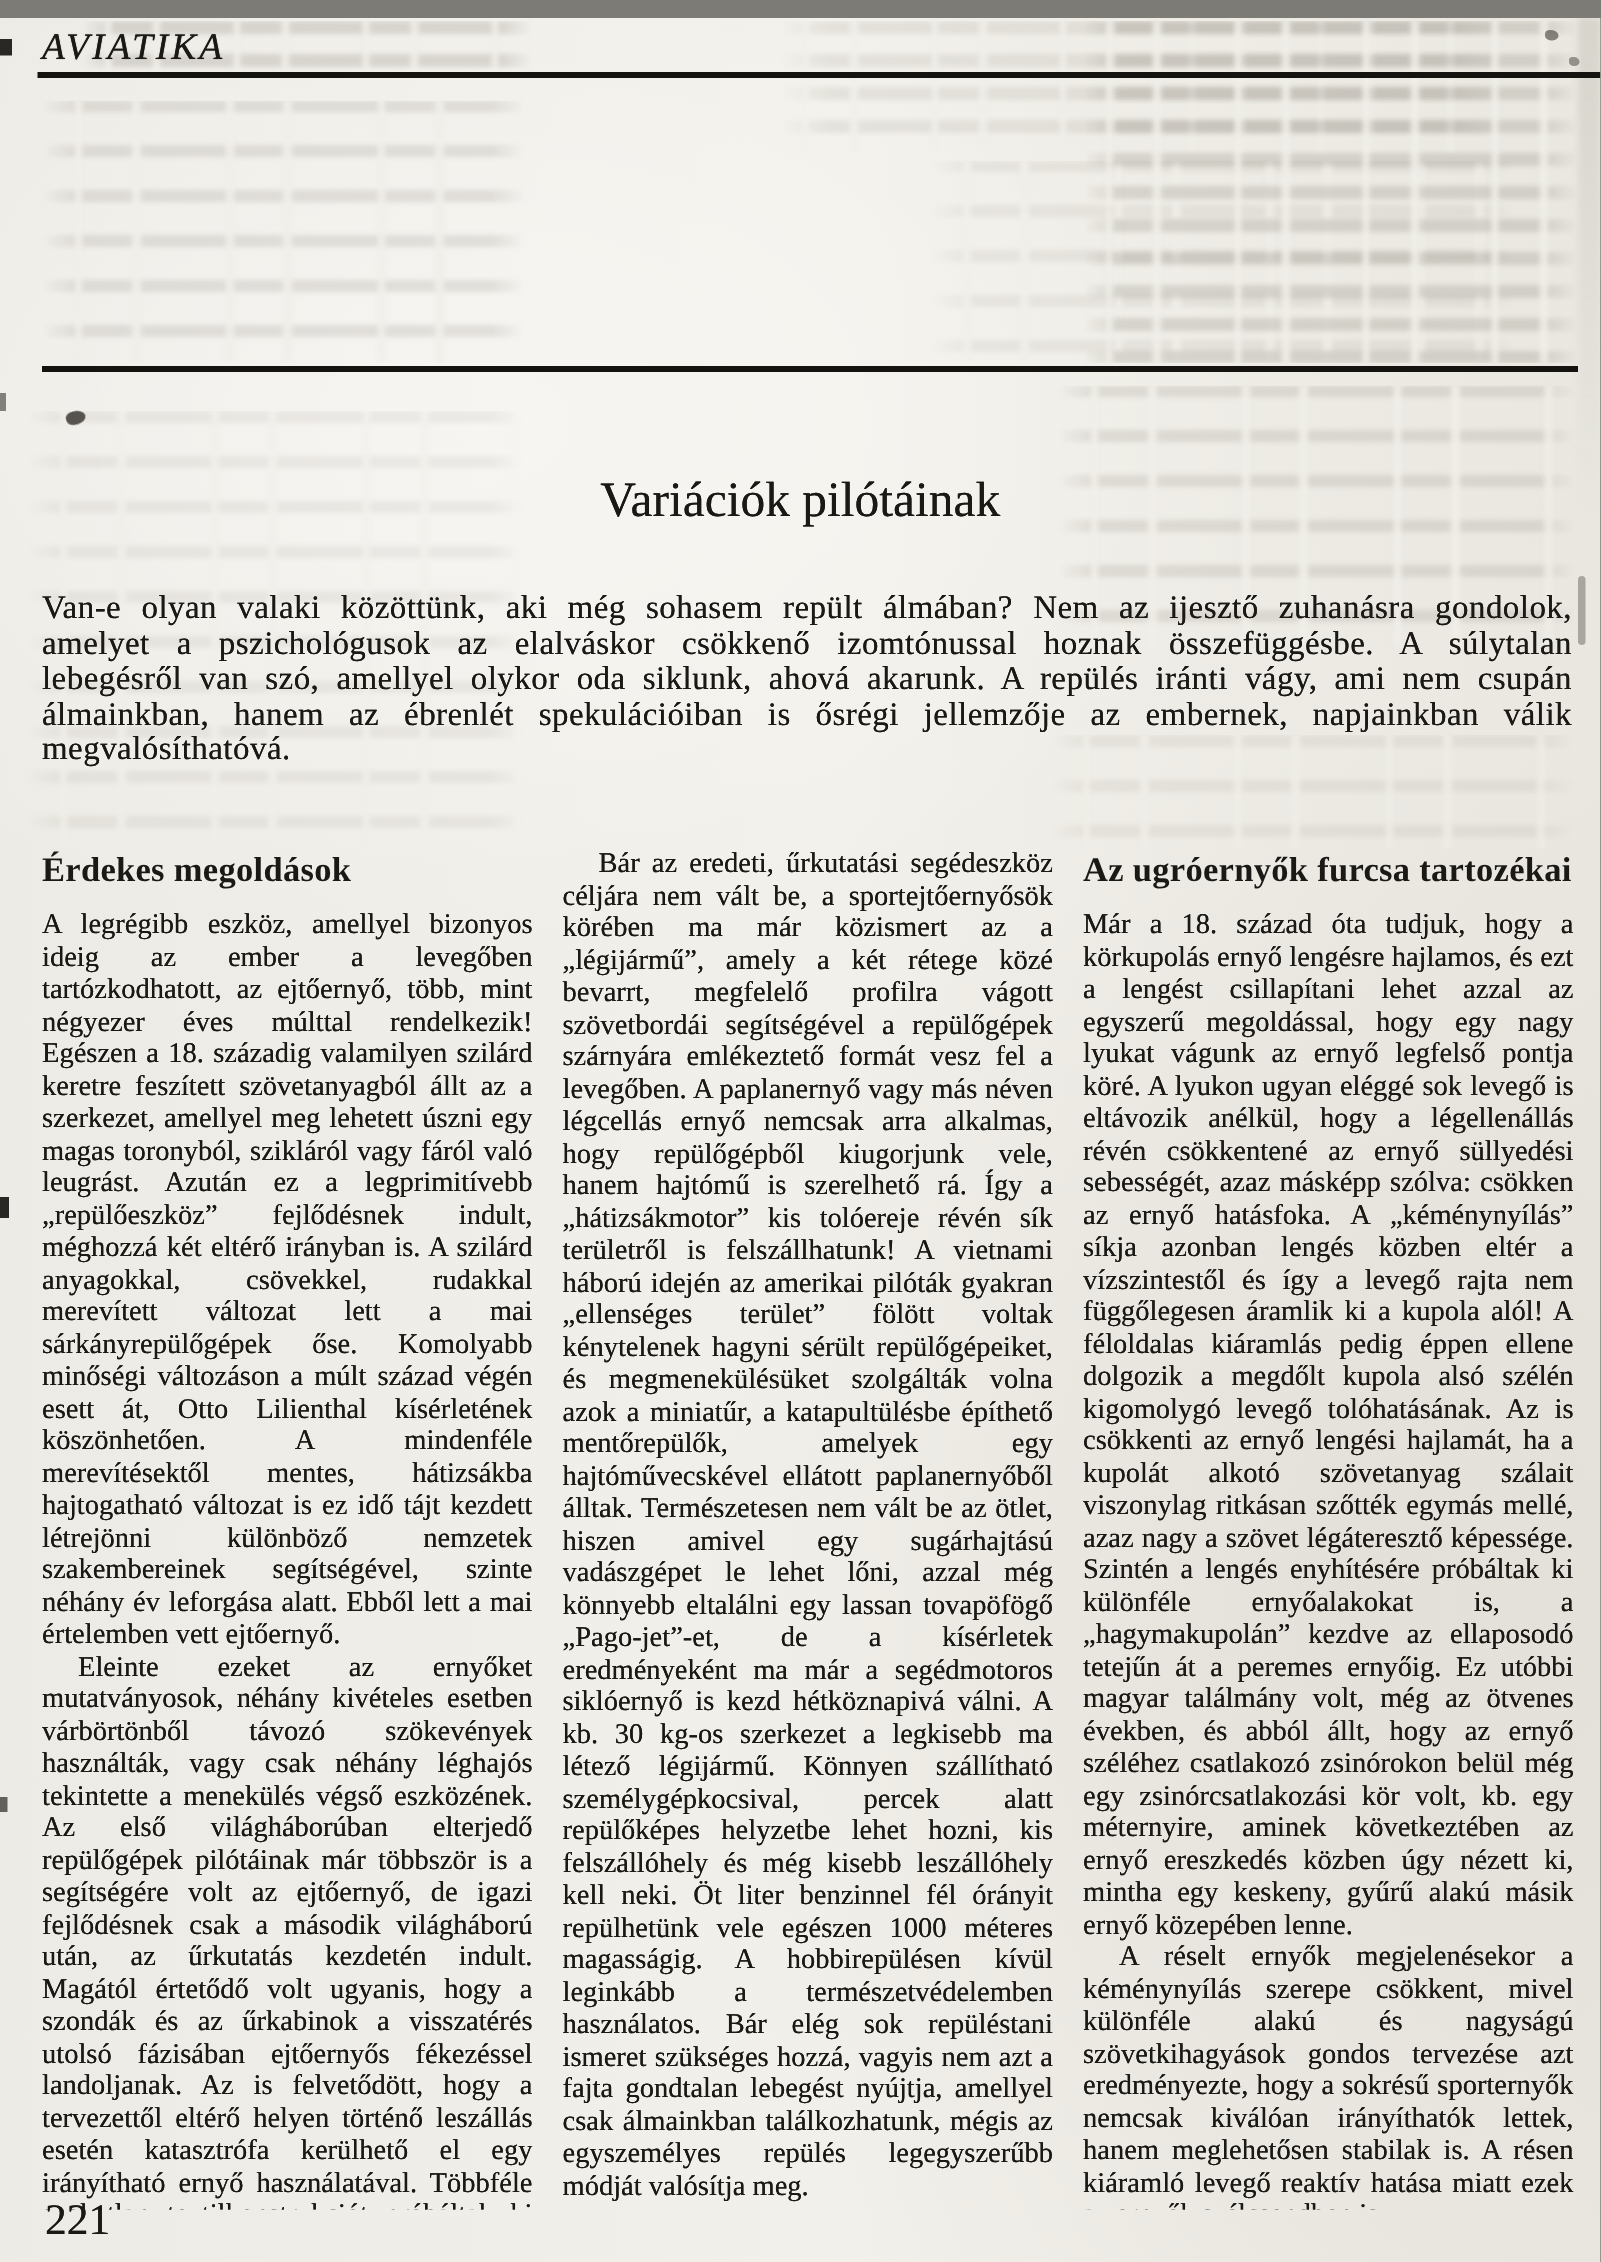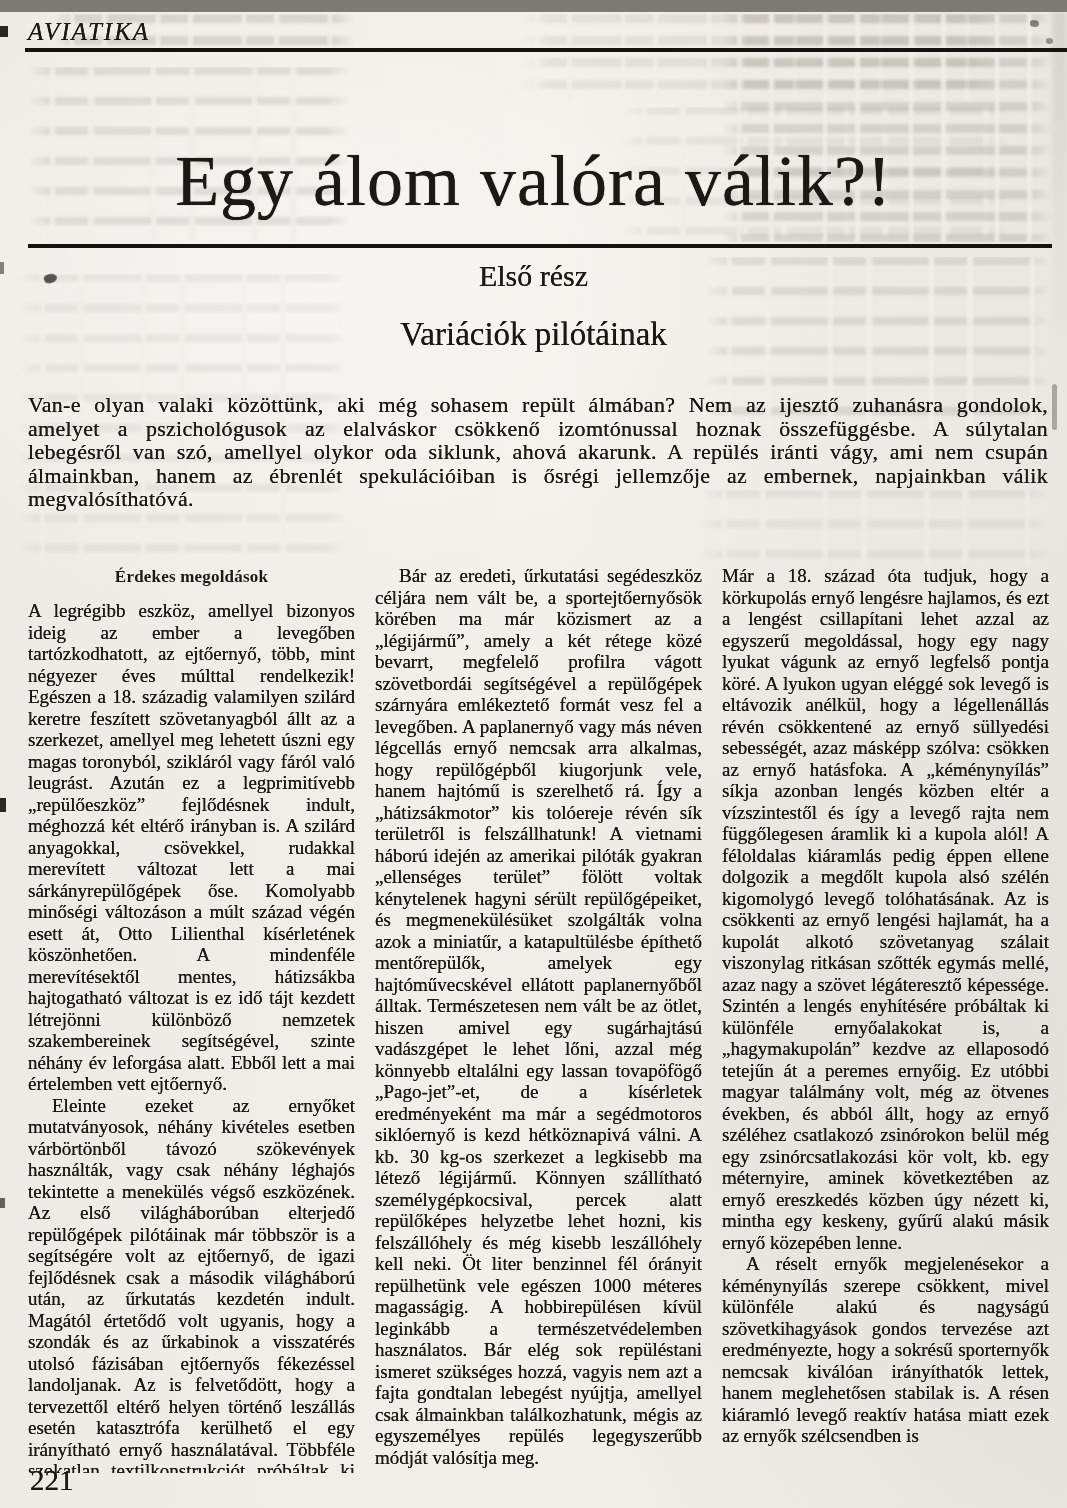--- a/index.html
+++ b/index.html
@@ -74,21 +74,21 @@
     text-shadow:0 0 .4px currentColor;
     margin:0;
   }
   .columns{
     position:absolute;left:28px;top:553px;width:1022px;height:908px;z-index:2;
     display:flex;gap:20px;overflow:hidden;
   }
   .col{width:327px;flex:0 0 327px;overflow:hidden;}
   .col h3{
     margin:0 0 13px;padding-top:2px;
-    font-size:17px;font-weight:bold;text-align:center;letter-spacing:.2px;
+    font-size:23px;font-weight:bold;letter-spacing:.2px;
   }
   .col p{
     margin:0;
     font-size:19px;line-height:21.5px;
     text-align:justify;hyphens:auto;-webkit-hyphens:auto;
     text-shadow:0 0 .35px currentColor;
   }
   .col p.ind{text-indent:24px;}
   .pageno{
     position:absolute;left:30px;top:1452px;z-index:2;
@@ -118,39 +118,38 @@
   <div class="edge-mark" style="left:0;top:786px;width:6px;height:14px;"></div>
   <div class="edge-mark" style="left:0;top:1186px;width:5px;height:10px;opacity:.7;"></div>
   <div class="speck" style="left:44px;top:262px;width:13px;height:9px;transform:rotate(-18deg);opacity:.8;"></div>
   <div class="speck" style="left:1030px;top:8px;width:9px;height:7px;opacity:.55;"></div>
   <div class="speck" style="left:1046px;top:26px;width:7px;height:6px;opacity:.45;"></div>
   <div class="speck" style="left:1052px;top:372px;width:5px;height:46px;border-radius:3px;opacity:.35;"></div>
 
   <div class="masthead">AVIATIKA</div>
   <div class="rule rule1"></div>
 
-  <h1 class="title" style="margin:0;font-weight:normal;">Egy álom valóra válik?!</h1>
 
   <div class="rule rule2"></div>
 
-  <div class="part">Első rész</div>
   <div class="subtitle">Variációk pilótáinak</div>
 
   <p class="lead">Van-e olyan valaki közöttünk, aki még sohasem repült álmában? Nem az ijesztő zuhanásra gondolok, amelyet a pszichológusok az elalváskor csökkenő izomtónussal hoznak összefüggésbe. A súlytalan lebegésről van szó, amellyel olykor oda siklunk, ahová akarunk. A repülés iránti vágy, ami nem csupán álmainkban, hanem az ébrenlét spekulációiban is ősrégi jellemzője az embernek, napjainkban válik megvalósíthatóvá.</p>
 
   <div class="columns content">
     <div class="col">
       <h3>Érdekes megoldások</h3>
       <p>A legrégibb eszköz, amellyel bizonyos ideig az ember a levegőben tartózkodhatott, az ejtőernyő, több, mint négyezer éves múlttal rendelkezik! Egészen a 18. századig valamilyen szilárd keretre feszített szövetanyagból állt az a szerkezet, amellyel meg lehetett úszni egy magas toronyból, szikláról vagy fáról való leugrást. Azután ez a legprimitívebb „repülőeszköz” fejlődésnek indult, méghozzá két eltérő irányban is. A szilárd anyagokkal, csövekkel, rudakkal merevített változat lett a mai sárkányrepülőgépek őse. Komolyabb minőségi változáson a múlt század végén esett át, Otto Lilienthal kísérletének köszönhetően. A mindenféle merevítésektől mentes, hátizsákba hajtogatható változat is ez idő tájt kezdett létrejönni különböző nemzetek szakembereinek segítségével, szinte néhány év leforgása alatt. Ebből lett a mai értelemben vett ejtőernyő.</p>
       <p class="ind">Eleinte ezeket az ernyőket mutatványosok, néhány kivételes esetben várbörtönből távozó szökevények használták, vagy csak néhány léghajós tekintette a menekülés végső eszközének. Az első világháborúban elterjedő repülőgépek pilótáinak már többször is a segítségére volt az ejtőernyő, de igazi fejlődésnek csak a második világháború után, az űrkutatás kezdetén indult. Magától értetődő volt ugyanis, hogy a szondák és az űrkabinok a visszatérés utolsó fázisában ejtőernyős fékezéssel landoljanak. Az is felvetődött, hogy a tervezettől eltérő helyen történő leszállás esetén katasztrófa kerülhető el egy irányítható ernyő használatával. Többféle szokatlan textilkonstrukciót próbáltak ki ekkor, me-</p>
     </div>
     <div class="col">
       <p class="ind">Bár az eredeti, űrkutatási segédeszköz céljára nem vált be, a sportejtőernyősök körében ma már közismert az a „légijármű”, amely a két rétege közé bevarrt, megfelelő profilra vágott szövetbordái segítségével a repülőgépek szárnyára emlékeztető formát vesz fel a levegőben. A paplanernyő vagy más néven légcellás ernyő nemcsak arra alkalmas, hogy repülőgépből kiugorjunk vele, hanem hajtómű is szerelhető rá. Így a „hátizsákmotor” kis tolóereje révén sík területről is felszállhatunk! A vietnami háború idején az amerikai pilóták gyakran „ellenséges terület” fölött voltak kénytelenek hagyni sérült repülőgépeiket, és megmenekülésüket szolgálták volna azok a miniatűr, a katapultülésbe építhető mentőrepülők, amelyek egy hajtóművecskével ellátott paplanernyőből álltak. Természetesen nem vált be az ötlet, hiszen amivel egy sugárhajtású vadászgépet le lehet lőni, azzal még könnyebb eltalálni egy lassan tovapöfögő „Pago-jet”-et, de a kísérletek eredményeként ma már a segédmotoros siklóernyő is kezd hétköznapivá válni. A kb. 30 kg-os szerkezet a legkisebb ma létező légijármű. Könnyen szállítható személygépkocsival, percek alatt repülőképes helyzetbe lehet hozni, kis felszállóhely és még kisebb leszállóhely kell neki. Öt liter benzinnel fél órányit repülhetünk vele egészen 1000 méteres magasságig. A hobbirepülésen kívül leginkább a természetvédelemben használatos. Bár elég sok repüléstani ismeret szükséges hozzá, vagyis nem azt a fajta gondtalan lebegést nyújtja, amellyel csak álmainkban találkozhatunk, mégis az egyszemélyes repülés legegyszerűbb módját valósítja meg.</p>
     </div>
     <div class="col">
+      <h3>Az ugróernyők furcsa tartozékai</h3>
       <p>Már a 18. század óta tudjuk, hogy a körkupolás ernyő lengésre hajlamos, és ezt a lengést csillapítani lehet azzal az egyszerű megoldással, hogy egy nagy lyukat vágunk az ernyő legfelső pontja köré. A lyukon ugyan eléggé sok levegő is eltávozik anélkül, hogy a légellenállás révén csökkentené az ernyő süllyedési sebességét, azaz másképp szólva: csökken az ernyő hatásfoka. A „kéménynyílás” síkja azonban lengés közben eltér a vízszintestől és így a levegő rajta nem függőlegesen áramlik ki a kupola alól! A féloldalas kiáramlás pedig éppen ellene dolgozik a megdőlt kupola alsó szélén kigomolygó levegő tolóhatásának. Az is csökkenti az ernyő lengési hajlamát, ha a kupolát alkotó szövetanyag szálait viszonylag ritkásan szőtték egymás mellé, azaz nagy a szövet légáteresztő képessége. Szintén a lengés enyhítésére próbáltak ki különféle ernyőalakokat is, a „hagymakupolán” kezdve az ellaposodó tetejűn át a peremes ernyőig. Ez utóbbi magyar találmány volt, még az ötvenes években, és abból állt, hogy az ernyő széléhez csatlakozó zsinórokon belül még egy zsinórcsatlakozási kör volt, kb. egy méternyire, aminek következtében az ernyő ereszkedés közben úgy nézett ki, mintha egy keskeny, gyűrű alakú másik ernyő közepében lenne.</p>
       <p class="ind">A réselt ernyők megjelenésekor a kéménynyílás szerepe csökkent, mivel különféle alakú és nagyságú szövetkihagyások gondos tervezése azt eredményezte, hogy a sokrésű sporternyők nemcsak kiválóan irányíthatók lettek, hanem meglehetősen stabilak is. A résen kiáramló levegő reaktív hatása miatt ezek az ernyők szélcsendben is</p>
     </div>
   </div>
 
   <div class="pageno">221</div>
   <div class="journal">Természet Világa 1994. március</div>
 
 </div>
 

